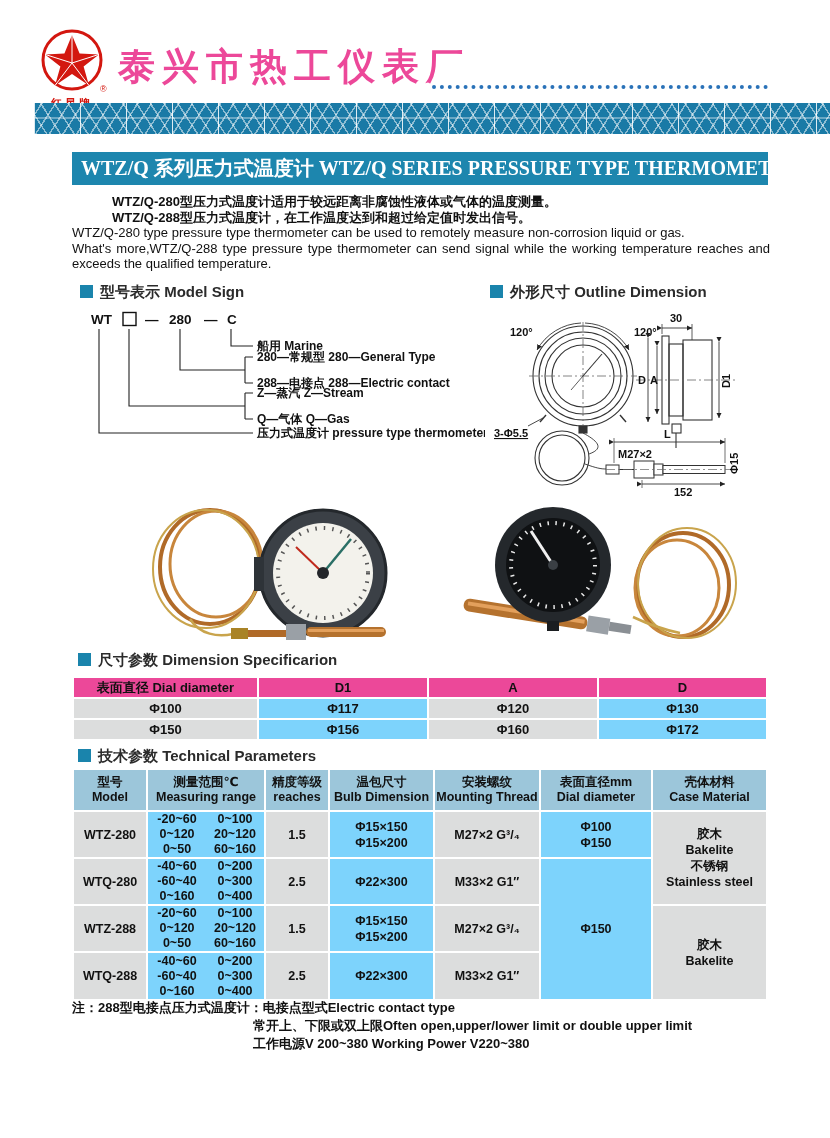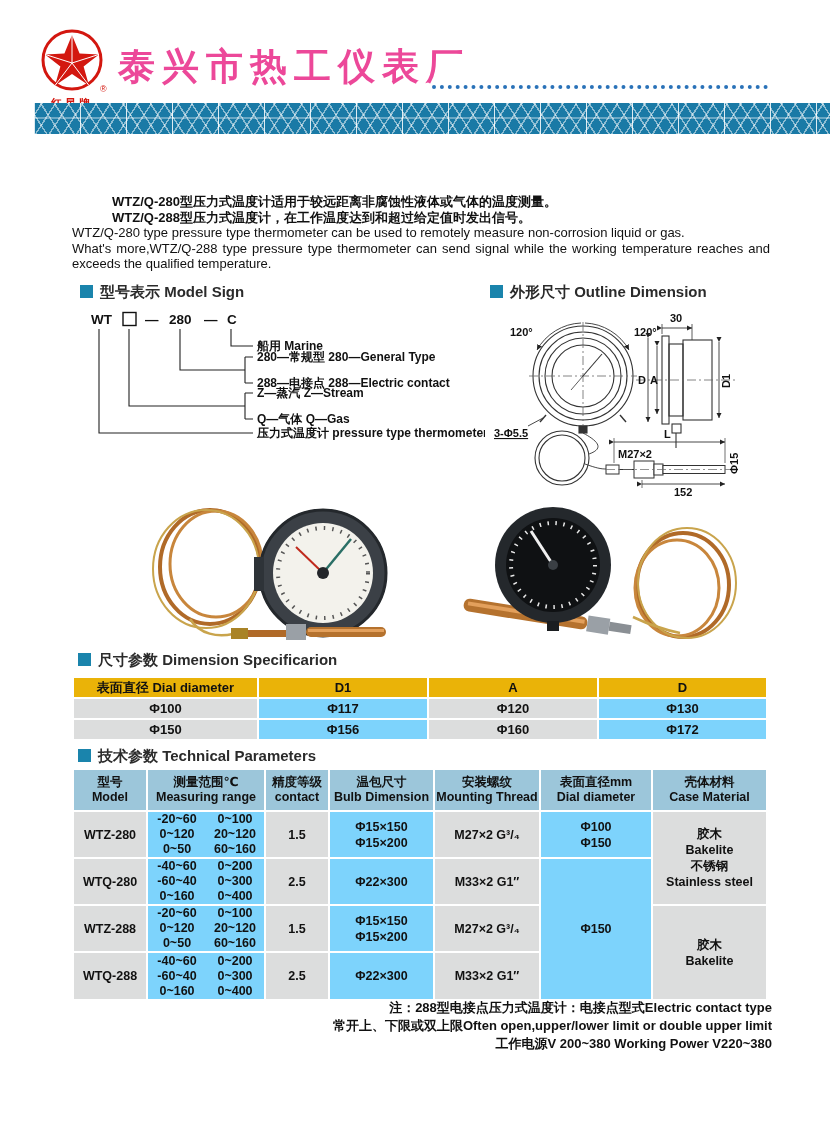--- a/index.html
+++ b/index.html
@@ -31,33 +31,33 @@
   .sec{position:absolute;font-size:15px;font-weight:600;color:#2b2b2b;white-space:nowrap;}
   .sec .sq{display:inline-block;width:13px;height:13px;background:#1a84ac;margin-right:7px;
            vertical-align:-1px;}
   
   .svg-t{font:600 12px "Liberation Sans",sans-serif;fill:#111;}
   .svg-code{font:700 13.5px "Liberation Sans",sans-serif;fill:#111;}
   .svg-dim{font:600 11px "Liberation Sans",sans-serif;fill:#111;}
   
   #dimtbl{position:absolute;left:72px;top:676px;border-collapse:separate;border-spacing:2px;}
   #dimtbl th,#dimtbl td{text-align:center;font-size:13px;font-weight:600;padding:0;height:19px;}
-  #dimtbl th{background:#eab308;}
+  #dimtbl th{background:#ec4899;}
   .cgray{background:#dcdddd;}
   .cblue{background:#7dd3fc;}
   
   #techtbl{position:absolute;left:72px;top:768px;border-collapse:separate;border-spacing:2px;}
   #techtbl th,#techtbl td{text-align:center;font-size:12.5px;font-weight:600;padding:0;vertical-align:middle;}
   #techtbl th{background:#9cc6da;height:40px;line-height:15px;}
   .rline{display:flex;line-height:15px;}
   .rline span{width:50%;text-align:center;}
   .two-line div{line-height:16px;}
   .tr-a td{height:42px;} .tr-b td{height:44px;} .tr-c td{height:42px;} .tr-d td{height:46px;}
   
-  #notes{position:absolute;left:72px;top:1000px;width:700px;font-size:13px;font-weight:600;line-height:16px;text-align:right;}
+  #notes{position:absolute;left:72px;top:1000px;width:700px;font-size:13px;font-weight:600;line-height:16px;}
   #notes .ind{margin-left:181px;margin-top:2px;}
   #notes .ind.gap{margin-top:5px;}
 </style>
 </head>
 <body>
 
 <div id="page">
 
   <svg id="logo" viewBox="0 0 78 80">
     <circle cx="38" cy="34" r="29" fill="none" stroke="#d3170f" stroke-width="3"></circle>
@@ -69,20 +69,21 @@
         <line x1="21" y1="59.5" x2="38" y2="37"></line>
       <line x1="55" y1="59.5" x2="38" y2="37"></line>
     </g>
     <text x="66" y="66" font-size="9" fill="#d3170f">®</text>
   </svg>
   <div id="brand">红星牌</div>
   <div id="company">泰兴市热工仪表厂</div>
   <div id="dotline"></div>
   <div id="band"></div>
 
+  <div id="titlebar">WTZ/Q 系列压力式温度计 WTZ/Q SERIES PRESSURE TYPE THERMOMETER</div>
 
   <div id="intro">
     <div class="zh">WTZ/Q-280型压力式温度计适用于较远距离非腐蚀性液体或气体的温度测量。</div>
     <div class="zh">WTZ/Q-288型压力式温度计，在工作温度达到和超过给定值时发出信号。</div>
     <div class="en">WTZ/Q-280 type pressure type thermometer can be used to remotely measure non-corrosion liquid or gas.</div>
     <div class="en">What's more,WTZ/Q-288 type pressure type thermometer can send signal while the working temperature reaches and exceeds the qualified temperature.</div>
   </div>
 
   <div class="sec" style="left:80px;top:283px;text-align:right;">
     <span class="sq"></span><span>型号表示 Model Sign</span>
@@ -280,21 +281,21 @@
       <th>
             <div>型号</div>
             <div>Model</div>
           </th>
       <th>
             <div>测量范围℃</div>
             <div>Measuring range</div>
           </th>
       <th>
             <div>精度等级</div>
-            <div>contact</div>
+            <div>reaches</div>
           </th>
       <th>
             <div>温包尺寸</div>
             <div>Bulb Dimension</div>
           </th>
       <th>
             <div>安装螺纹</div>
             <div>Mounting Thread</div>
           </th>
       <th>

